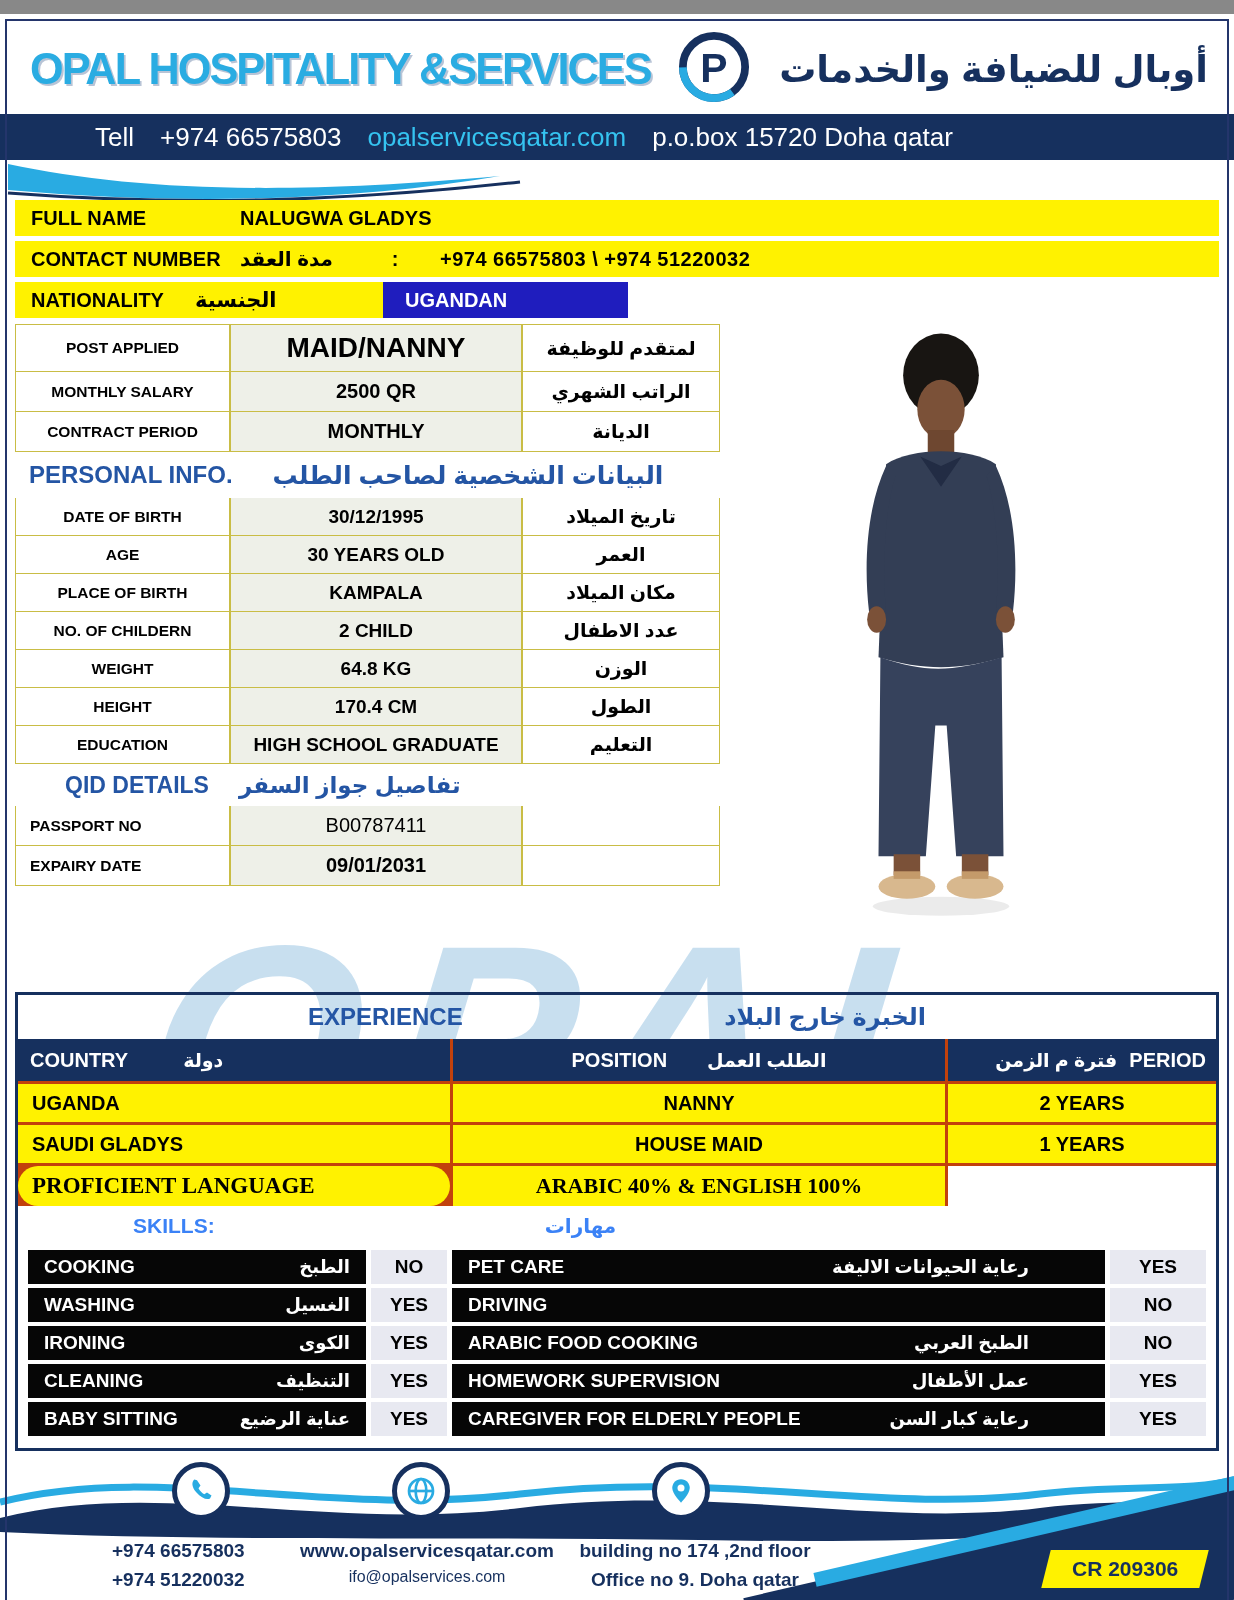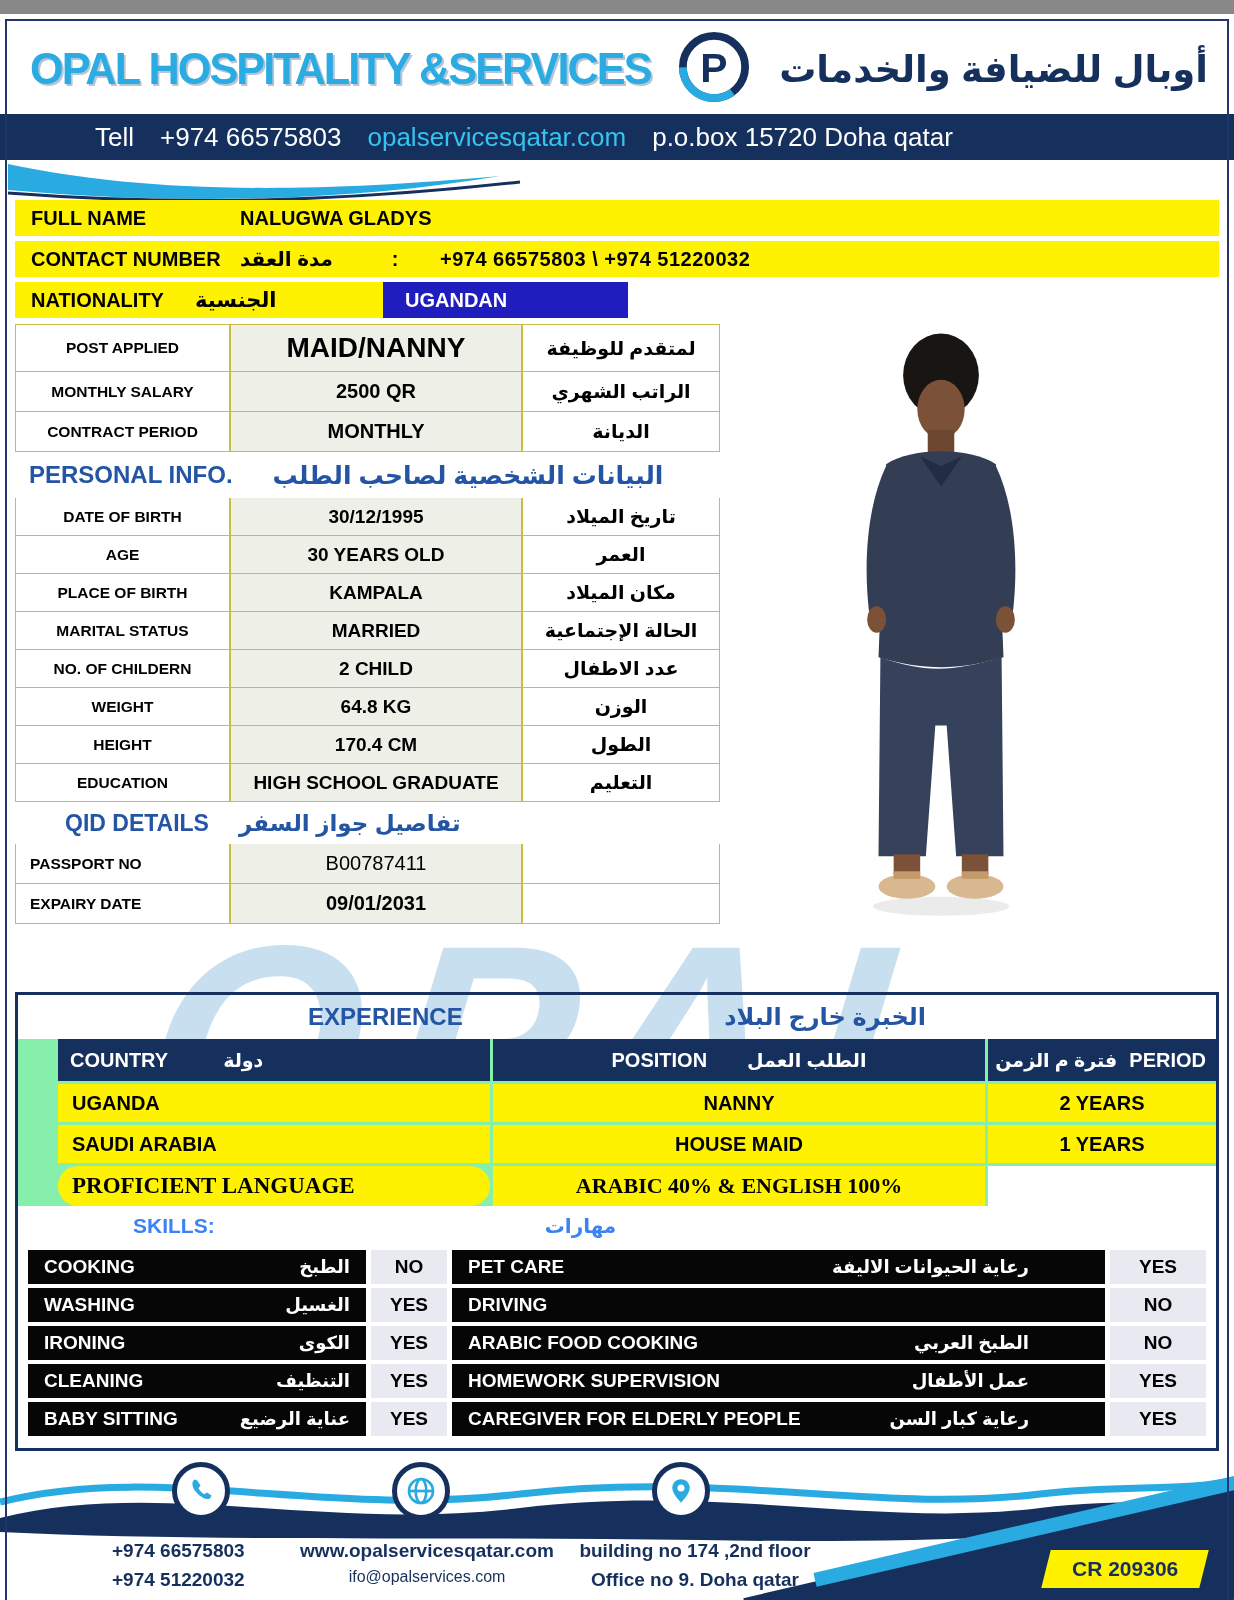--- a/index.html
+++ b/index.html
@@ -61,21 +61,21 @@
   
   .watermark { position:absolute; left:150px; top:870px; z-index:1; font-size:275px; font-weight:bold;
                font-style:italic; letter-spacing:28px; color:#2e86c5; opacity:.26; transform:skewX(-6deg);
                user-select:none; white-space:nowrap; }
 
   
   .exptable { position:relative; z-index:2; margin:62px 15px 0 15px; border:3px solid #16305e; background:transparent; }
   .exp-title { height:44px; display:flex; align-items:center; }
   .exp-title .en { color:#2455A4; font-weight:bold; font-size:24px; margin-left:290px; }
   .exp-title .ar { color:#2455A4; font-weight:bold; font-size:24px; margin-left:auto; margin-right:290px; direction:rtl; }
-  .exp-grid { display:grid; grid-template-columns:432px 492px 1fr; gap:3px; background:#86efac;padding-left:40px; }
+  .exp-grid { display:grid; grid-template-columns:432px 492px 1fr; gap:3px; background:#c2410c; }
   .exp-grid > div { display:flex; align-items:center; font-weight:bold; }
   .ehead { background:#16305e; color:#fff; font-size:20px; height:42px; }
   .ehead.c1 { padding-left:12px; gap:55px; }
   .ehead.c2 { justify-content:center; gap:40px; }
   .ehead.c3 { justify-content:flex-end; padding-right:10px; gap:12px; }
   .ehead .ar { font-size:19px; direction:rtl; }
   .ecell { background:#FFF200; color:#000; font-size:20px; height:38px; }
   .ecell.c1 { padding-left:14px; }
   .ecell.c2, .ecell.c3 { justify-content:center; }
   .lang-lab { background:#FFF200; font-family:"Liberation Serif","DejaVu Serif",serif; font-size:23px; height:40px; padding-left:14px;border-radius:20px; }
@@ -192,25 +192,20 @@
       </div>
       <div class="trow">
         <div class="c-lab">AGE</div>
         <div class="c-val">30 YEARS OLD</div>
         <div class="c-ar">العمر</div>
       </div>
       <div class="trow">
         <div class="c-lab">PLACE OF BIRTH</div>
         <div class="c-val">KAMPALA</div>
         <div class="c-ar">مكان الميلاد</div>
-      </div>
-      <div class="trow">
-        <div class="c-lab">MARITAL STATUS</div>
-        <div class="c-val">MARRIED</div>
-        <div class="c-ar">الحالة الإجتماعية</div>
       </div>
       <div class="trow">
         <div class="c-lab">NO. OF CHILDERN</div>
         <div class="c-val">2 CHILD</div>
         <div class="c-ar">عدد الاطفال</div>
       </div>
       <div class="trow">
         <div class="c-lab">WEIGHT</div>
         <div class="c-val">64.8 KG</div>
         <div class="c-ar">الوزن</div>
@@ -285,21 +280,21 @@
       </div>
       <div class="ehead c3">
         <span class="ar">فترة م الزمن</span>
         <span>PERIOD</span>
       </div>
 
       <div class="ecell c1">UGANDA</div>
       <div class="ecell c2">NANNY</div>
       <div class="ecell c3">2 YEARS</div>
 
-      <div class="ecell c1">SAUDI ARABIA</div>
+      <div class="ecell c1">SAUDI GLADYS</div>
       <div class="ecell c2">HOUSE MAID</div>
       <div class="ecell c3">1 YEARS</div>
 
       <div class="lang-lab">PROFICIENT LANGUAGE</div>
       <div class="lang-val">ARABIC 40% &amp; ENGLISH 100%</div>
       <div class="lang-empty"></div>
     </div>
 
     <div class="skills-title">
       <span class="en">SKILLS:</span>

